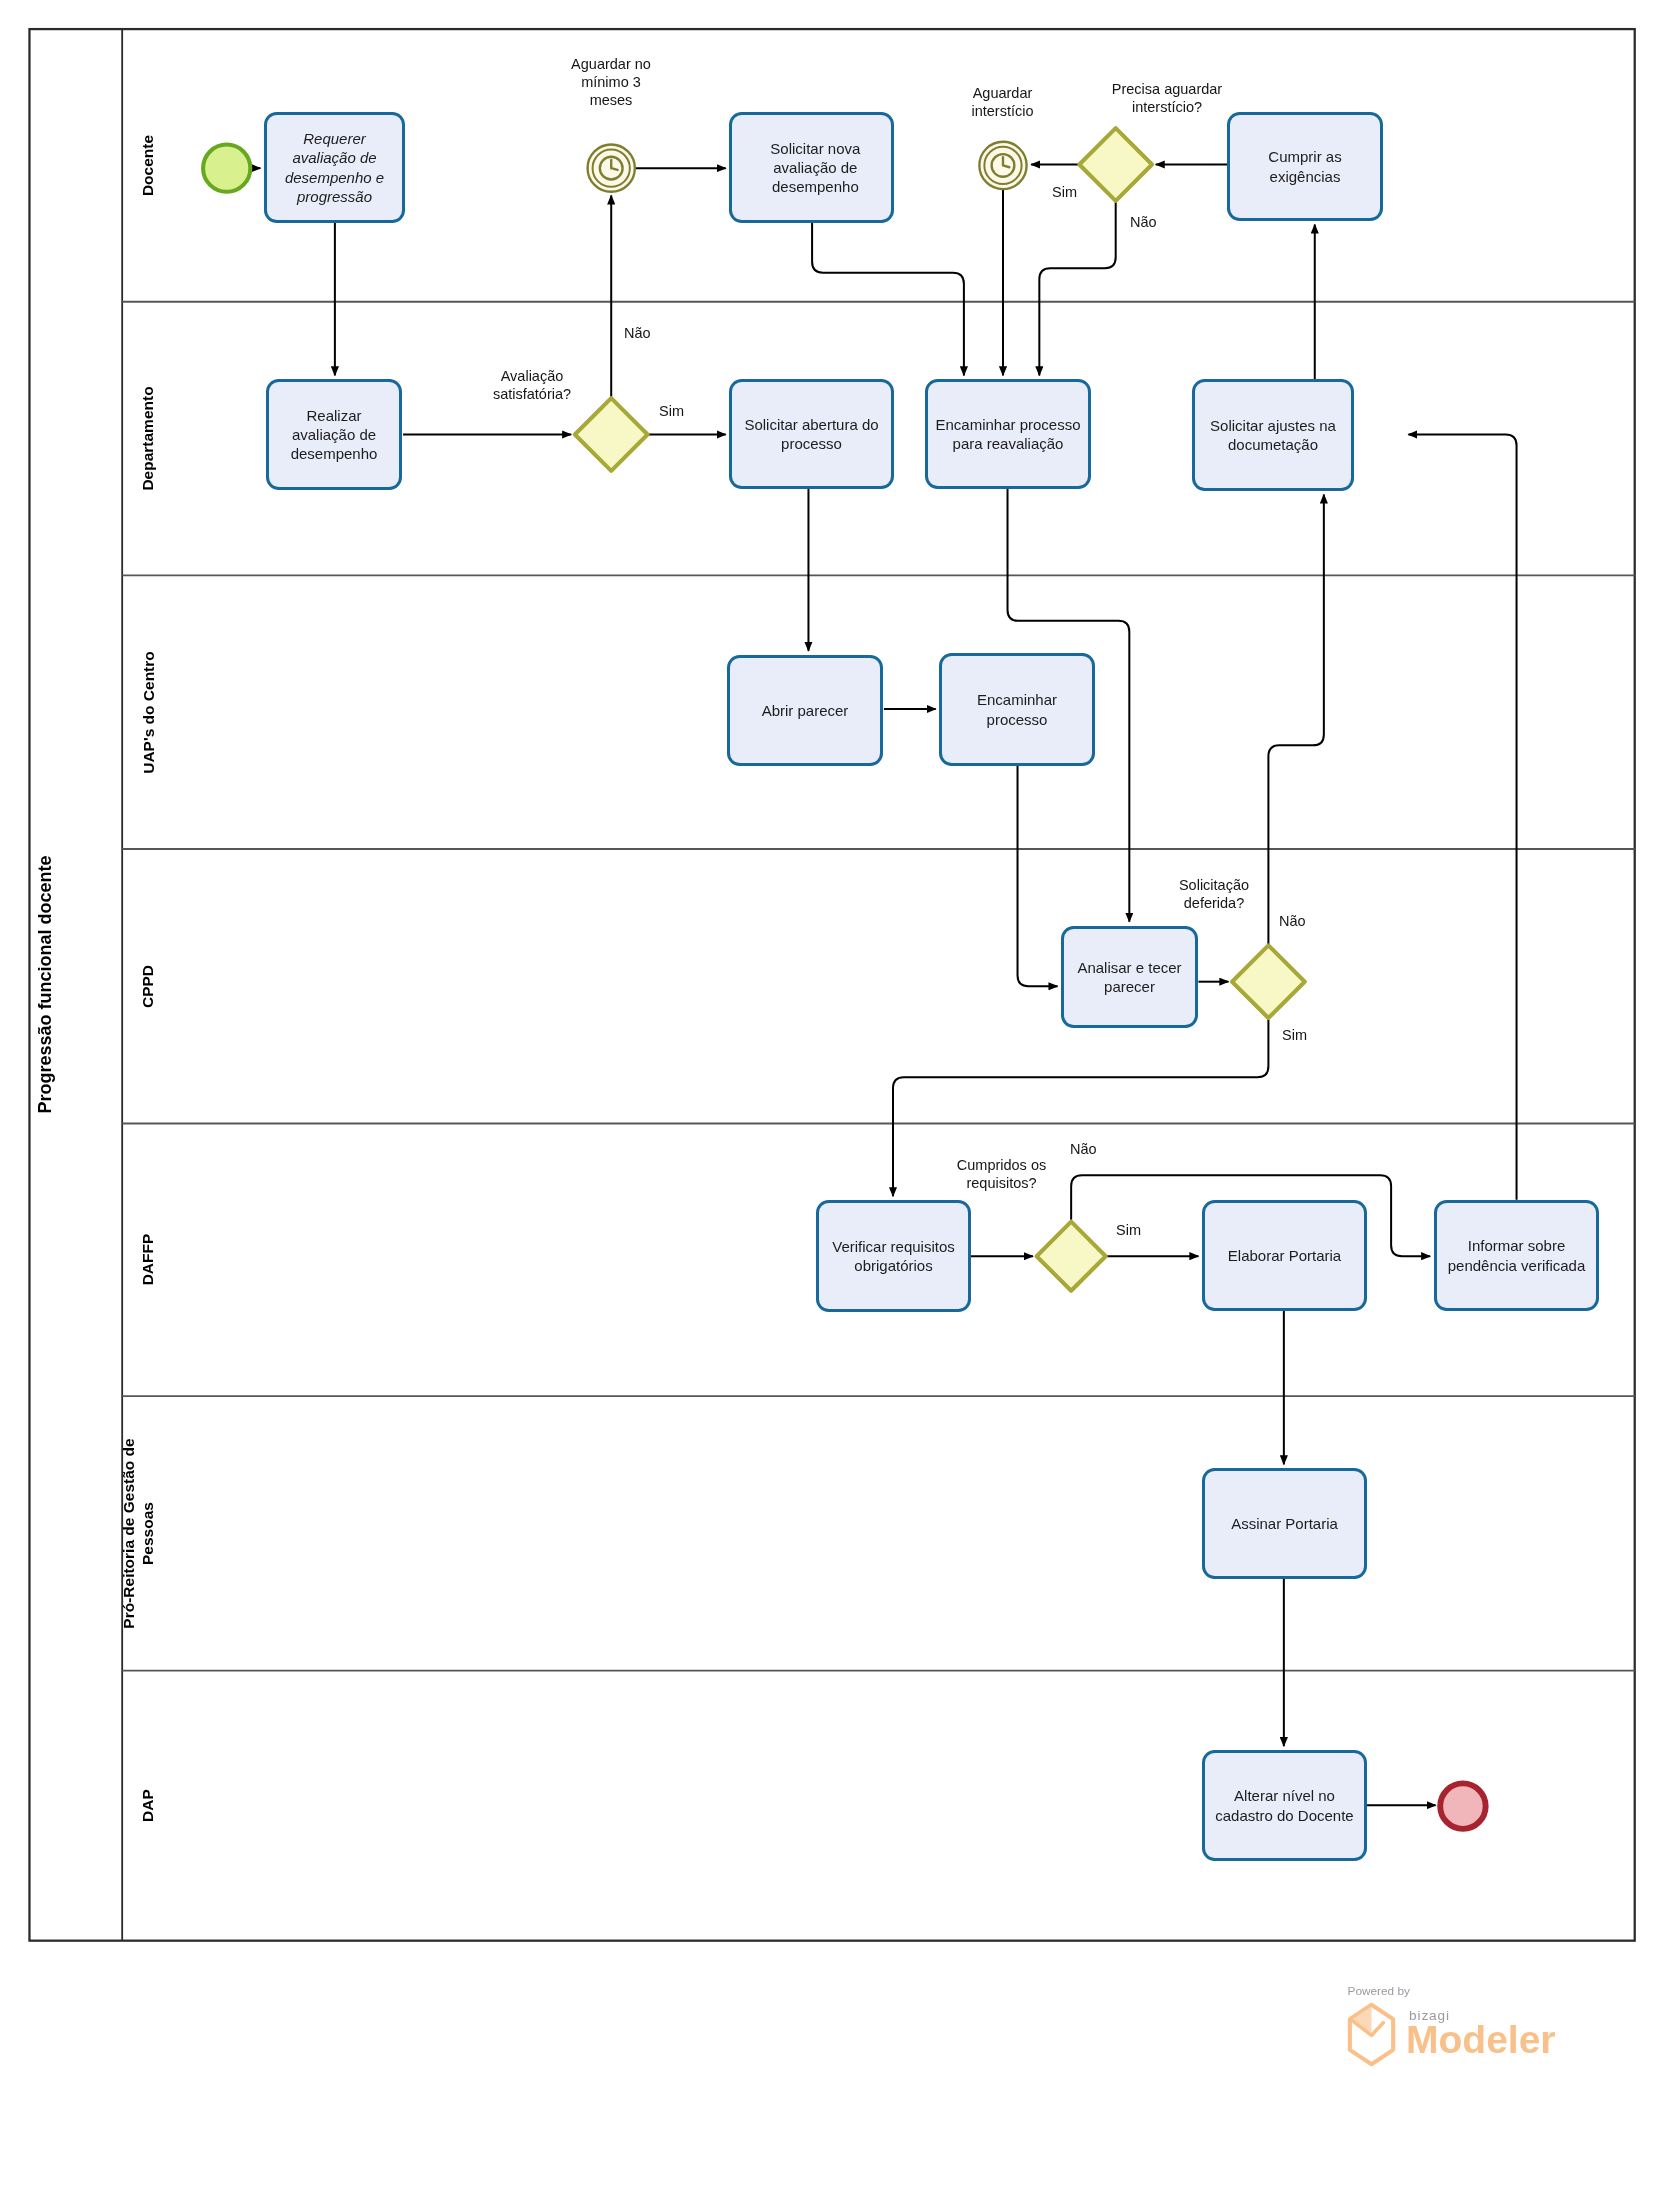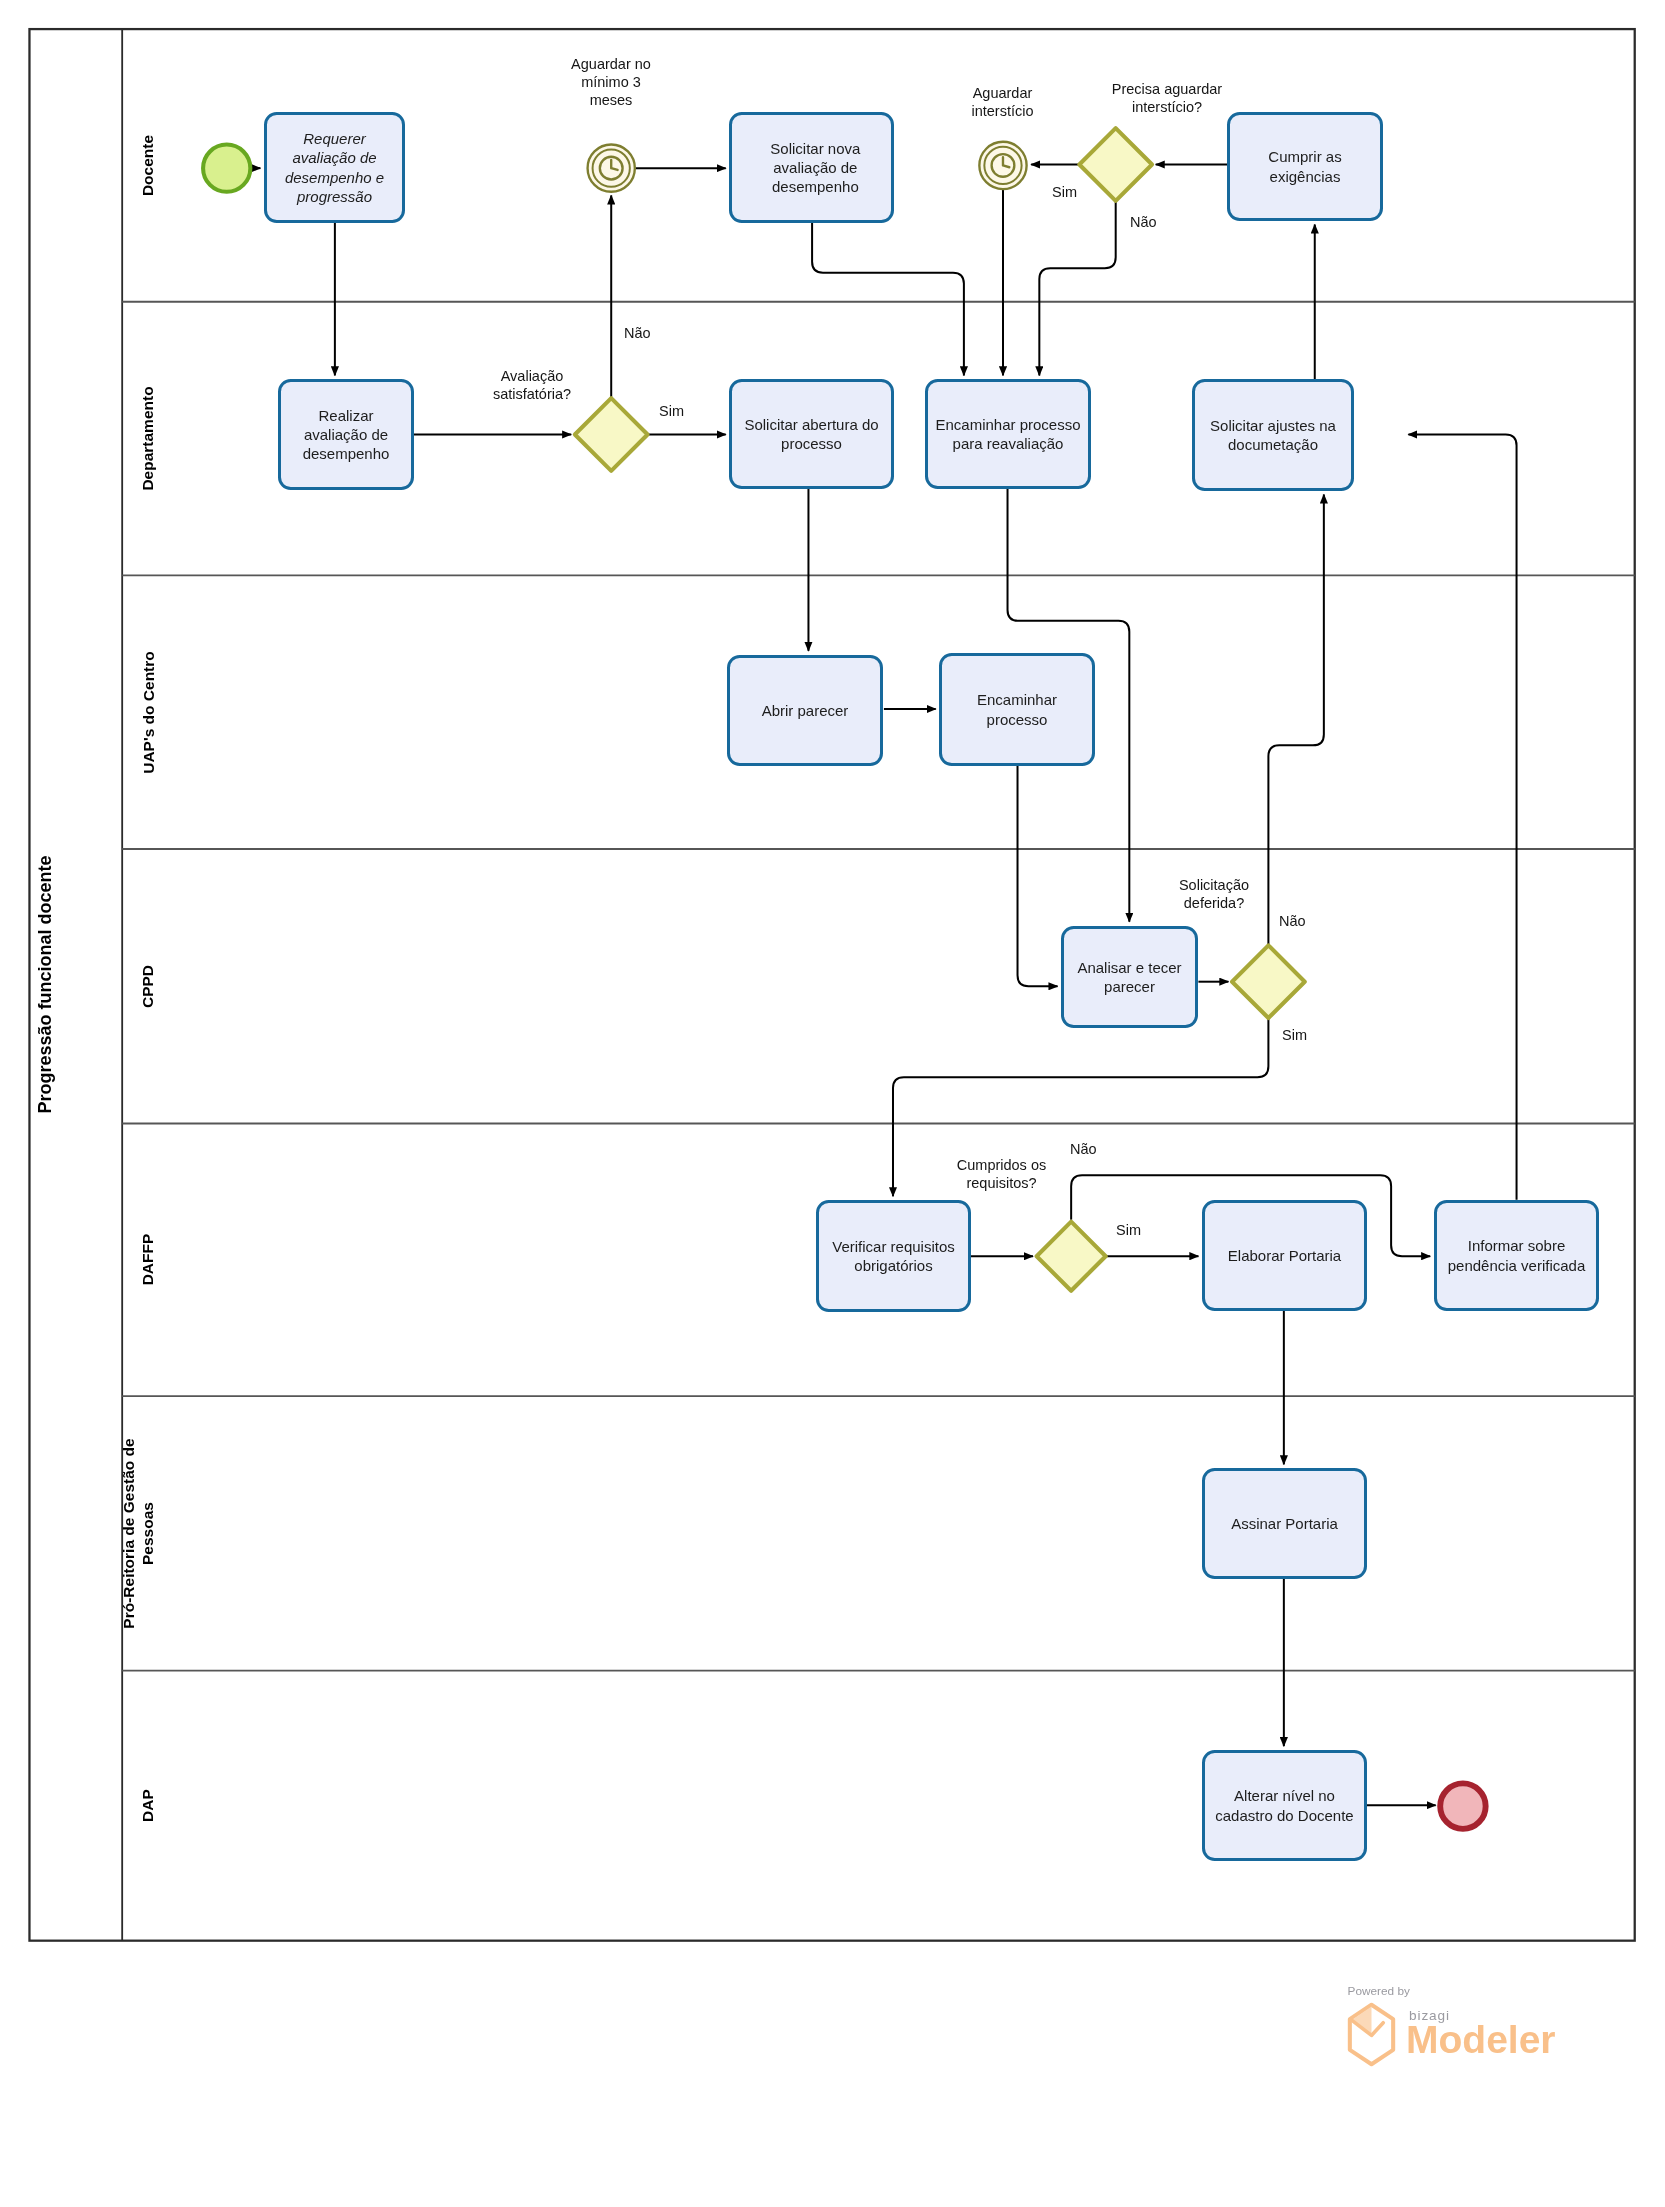--- a/index.html
+++ b/index.html
@@ -137,21 +137,21 @@
   <div class="lane-label" style="left:25.5px;top:699px;width:246px;height:27px;">UAP's do Centro</div>
   <div class="lane-label" style="left:24.5px;top:973px;width:247px;height:27px;">CPPD</div>
   <div class="lane-label" style="left:25.5px;top:1246px;width:245px;height:27px;">DAFFP</div>
   <div class="lane-label" style="left:14.5px;top:1511px;width:247px;height:45px;">Pró-Reitoria de Gestão de Pessoas</div>
   <div class="lane-label" style="left:27px;top:1792px;width:243px;height:27px;">DAP</div>
 
   <div class="task" style="left:264px;top:112px;width:141px;height:111px;font-style:italic;">Requerer avaliação de desempenho e progressão</div>
   <div class="task" style="left:729px;top:112px;width:165px;height:111px;padding-left:15px;">Solicitar nova avaliação de desempenho</div>
   <div class="task" style="left:1227px;top:112px;width:156px;height:109px;">Cumprir as exigências</div>
 
-  <div class="task" style="left:266px;top:379px;width:136px;height:111px;margin-left:12px;">Realizar avaliação de desempenho</div>
+  <div class="task" style="left:266px;top:379px;width:136px;height:111px;">Realizar avaliação de desempenho</div>
   <div class="task" style="left:729px;top:379px;width:165px;height:110px;">Solicitar abertura do processo</div>
   <div class="task" style="left:925px;top:379px;width:166px;height:110px;">Encaminhar processo para reavaliação</div>
   <div class="task" style="left:1192px;top:379px;width:162px;height:112px;">Solicitar ajustes na documetação</div>
 
   <div class="task" style="left:727px;top:655px;width:156px;height:111px;">Abrir parecer</div>
   <div class="task" style="left:939px;top:653px;width:156px;height:113px;">Encaminhar processo</div>
 
   <div class="task" style="left:1061px;top:926px;width:137px;height:102px;">Analisar e tecer parecer</div>
 
   <div class="task" style="left:816px;top:1200px;width:155px;height:112px;">Verificar requisitos obrigatórios</div>

